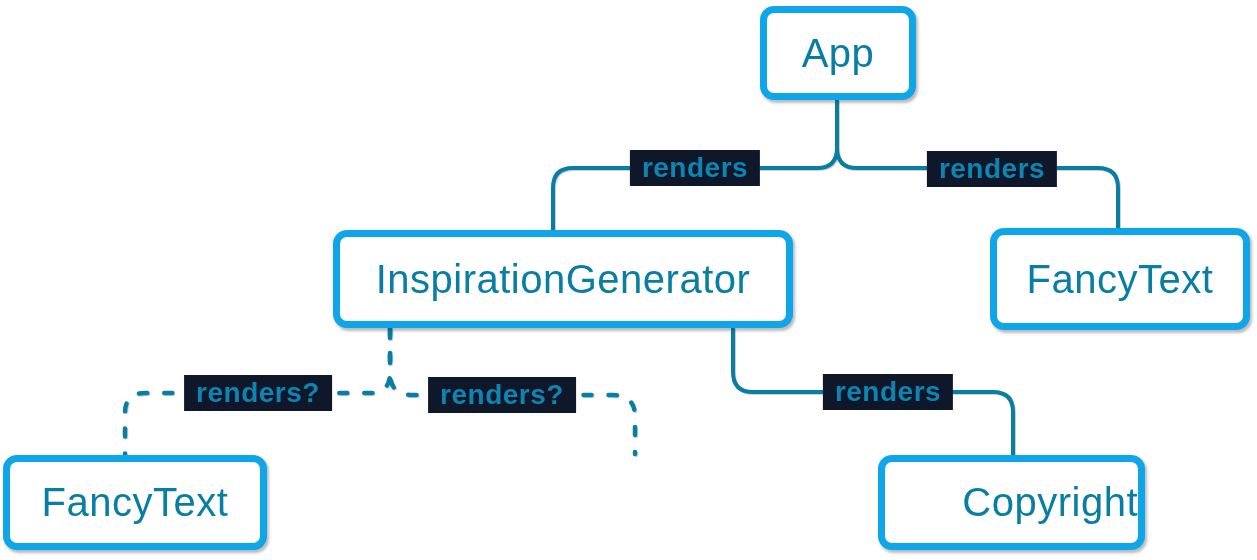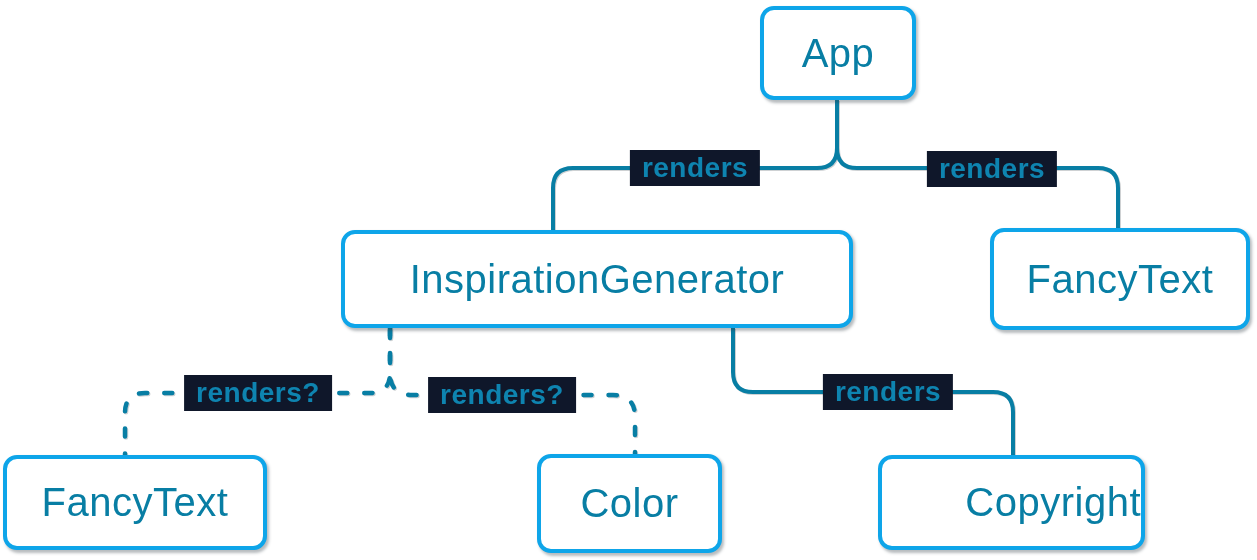--- a/index.html
+++ b/index.html
@@ -42,34 +42,34 @@
     font-size: 28px;
     font-weight: 600;
     letter-spacing: 0.5px;
     white-space: nowrap;
   }
   .node {
     position: absolute;
     z-index: 3;
     box-sizing: border-box;
     background: #ffffff;
-    border: 4px solid #0ea5e9;
+    border: 7px solid #0ea5e9;
     border-radius: 14px;
     box-shadow: 2px 2.5px 3px rgba(50,60,70,0.35);
     display: flex;
     align-items: center;
     justify-content: center;
     color: #087ea4;
     font-size: 40px;
     font-weight: 500;
     letter-spacing: 0.5px;
     white-space: nowrap;
   }
   .node-app        { left: 760px; top: 6px;   width: 156px; height: 94px;  }
-  .node-ig         { left: 333px; top: 230px; width: 512px; height: 98px; margin-left: 8px;  }
+  .node-ig         { left: 333px; top: 230px; width: 460px; height: 98px;  }
   .node-ft-top     { left: 990px; top: 228px; width: 260px; height: 102px; }
   .node-ft-bottom  { left: 3px;   top: 455px; width: 264px; height: 95px;  }
   .node-color      { left: 537px; top: 454px; width: 185px; height: 99px;  }
   .node-copyright  { left: 878px; top: 455px; width: 267px; height: 95px; justify-content: flex-end;  }
 
   .label-renders-ig        { left: 695px; top: 168px; }
   .label-renders-ft        { left: 992px; top: 169px; }
   .label-renders-copyright { left: 888px; top: 392px; }
   .label-renders-ft2       { left: 258px; top: 393px; }
   .label-renders-color     { left: 502px; top: 395px; }
@@ -98,20 +98,17 @@
   </div>
   <div class="node node-ig">
     <span>InspirationGenerator</span>
   </div>
   <div class="node node-ft-top">
     <span>FancyText</span>
   </div>
   <div class="node node-ft-bottom">
     <span>FancyText</span>
   </div>
-  <div class="node node-color">
-    <span>Color</span>
-  </div>
   <div class="node node-copyright">
     <span>Copyright</span>
   </div>
 
 </div>
 
 </body></html>

